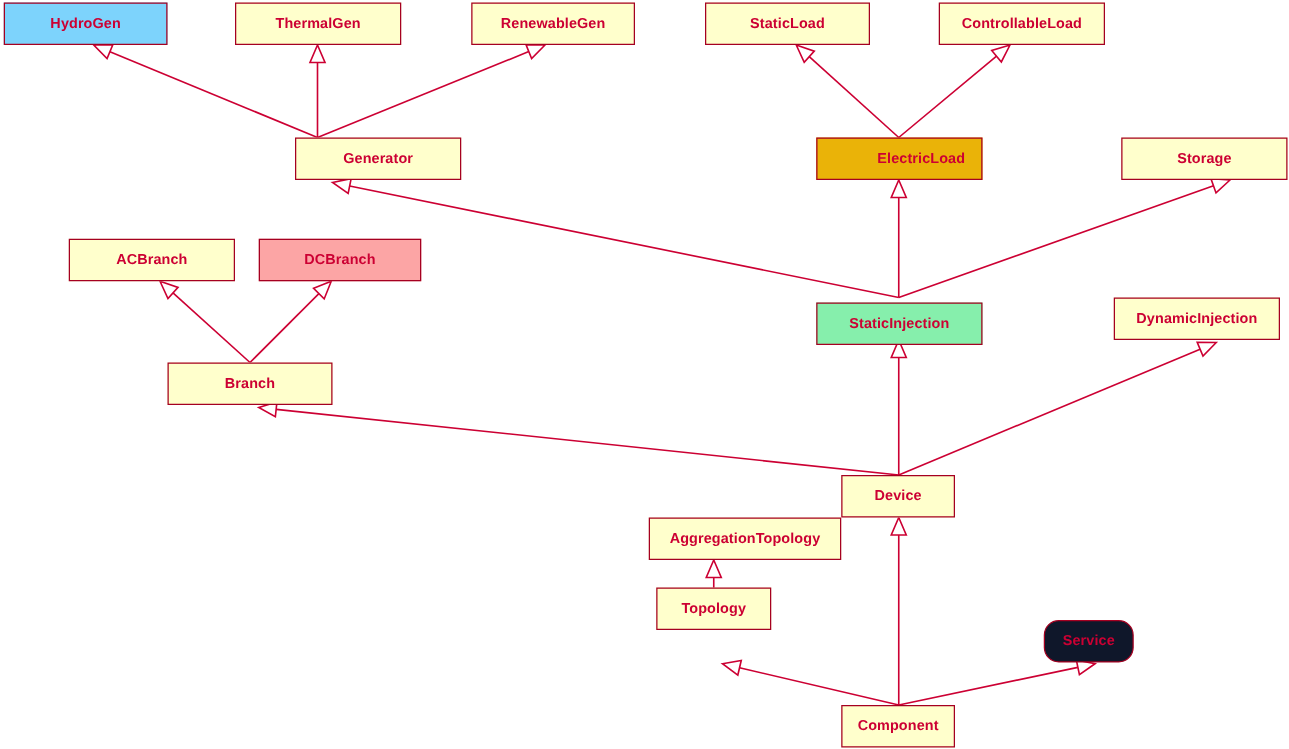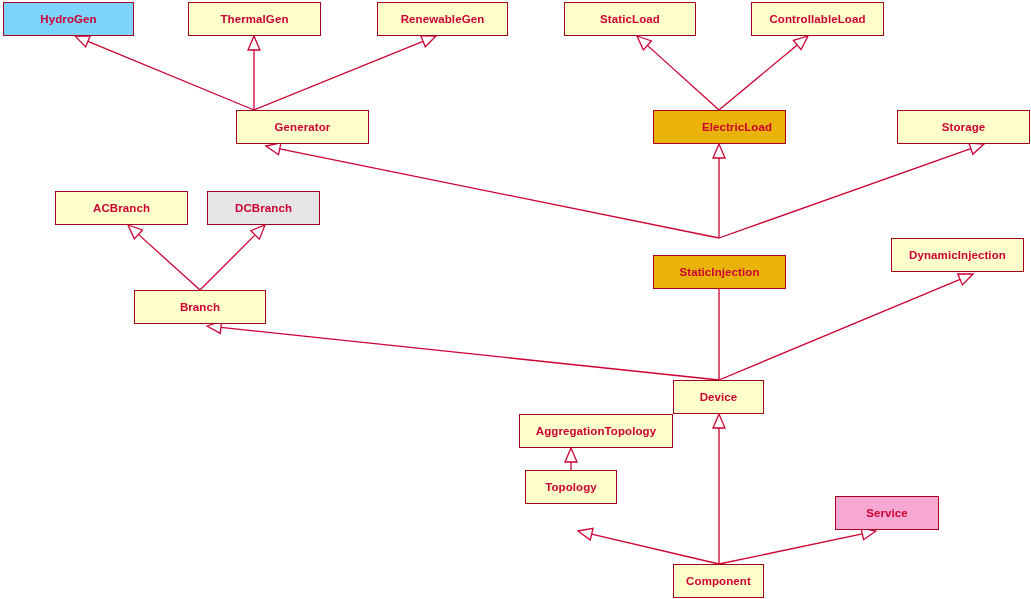--- a/index.html
+++ b/index.html
@@ -143,42 +143,42 @@
       </div>
       <div class="uml-class-box" style="left: 653px; top: 110px; width: 133px; height: 34px; background: #eab308; border-color: rgb(165, 0, 33); padding-left: 35px;">
         <span class="uml-class-label" style="color: rgb(204, 0, 51);">ElectricLoad</span>
       </div>
       <div class="uml-class-box" style="left: 897px; top: 110px; width: 133px; height: 34px; background: rgb(255, 255, 204); border-color: rgb(165, 0, 33);">
         <span class="uml-class-label" style="color: rgb(204, 0, 51);">Storage</span>
       </div>
       <div class="uml-class-box" style="left: 55px; top: 191px; width: 133px; height: 34px; background: rgb(255, 255, 204); border-color: rgb(165, 0, 33);">
         <span class="uml-class-label" style="color: rgb(204, 0, 51);">ACBranch</span>
       </div>
-      <div class="uml-class-box" style="left: 207px; top: 191px; width: 113px; height: 34px; background: #e5e5e5; border-color: rgb(165, 0, 33);">
+      <div class="uml-class-box" style="left: 207px; top: 191px; width: 130px; height: 34px; background: #fca5a5; border-color: rgb(165, 0, 33);">
         <span class="uml-class-label" style="color: rgb(204, 0, 51);">DCBranch</span>
       </div>
-      <div class="uml-class-box" style="left: 653px; top: 255px; width: 133px; height: 34px; background: #eab308; border-color: rgb(165, 0, 33);">
+      <div class="uml-class-box" style="left: 653px; top: 242px; width: 133px; height: 34px; background: #86efac; border-color: rgb(165, 0, 33);">
         <span class="uml-class-label" style="color: rgb(204, 0, 51);">StaticInjection</span>
       </div>
       <div class="uml-class-box" style="left: 891px; top: 238px; width: 133px; height: 34px; background: rgb(255, 255, 204); border-color: rgb(165, 0, 33);">
         <span class="uml-class-label" style="color: rgb(204, 0, 51);">DynamicInjection</span>
       </div>
       <div class="uml-class-box" style="left: 134px; top: 290px; width: 132px; height: 34px; background: rgb(255, 255, 204); border-color: rgb(165, 0, 33);">
         <span class="uml-class-label" style="color: rgb(204, 0, 51);">Branch</span>
       </div>
       <div class="uml-class-box" style="left: 673px; top: 380px; width: 91px; height: 34px; background: rgb(255, 255, 204); border-color: rgb(165, 0, 33);">
         <span class="uml-class-label" style="color: rgb(204, 0, 51);">Device</span>
       </div>
       <div class="uml-class-box" style="left: 519px; top: 414px; width: 154px; height: 34px; background: rgb(255, 255, 204); border-color: rgb(165, 0, 33);">
         <span class="uml-class-label" style="color: rgb(204, 0, 51);">AggregationTopology</span>
       </div>
       <div class="uml-class-box" style="left: 525px; top: 470px; width: 92px; height: 34px; background: rgb(255, 255, 204); border-color: rgb(165, 0, 33);">
         <span class="uml-class-label" style="color: rgb(204, 0, 51);">Topology</span>
       </div>
-      <div class="uml-class-box" style="left: 835px; top: 496px; width: 104px; height: 34px; background: #f9a8d4; border-color: rgb(165, 0, 33);">
+      <div class="uml-class-box" style="left: 835px; top: 496px; width: 72px; height: 34px; background: #0f172a; border-color: rgb(165, 0, 33); border-radius: 12px;">
         <span class="uml-class-label" style="color: rgb(204, 0, 51);">Service</span>
       </div>
       <div class="uml-class-box" style="left: 673px; top: 564px; width: 91px; height: 34px; background: rgb(255, 255, 204); border-color: rgb(165, 0, 33);">
         <span class="uml-class-label" style="color: rgb(204, 0, 51);">Component</span>
       </div>
     </div>
 
 </div>
 
 </body></html>

